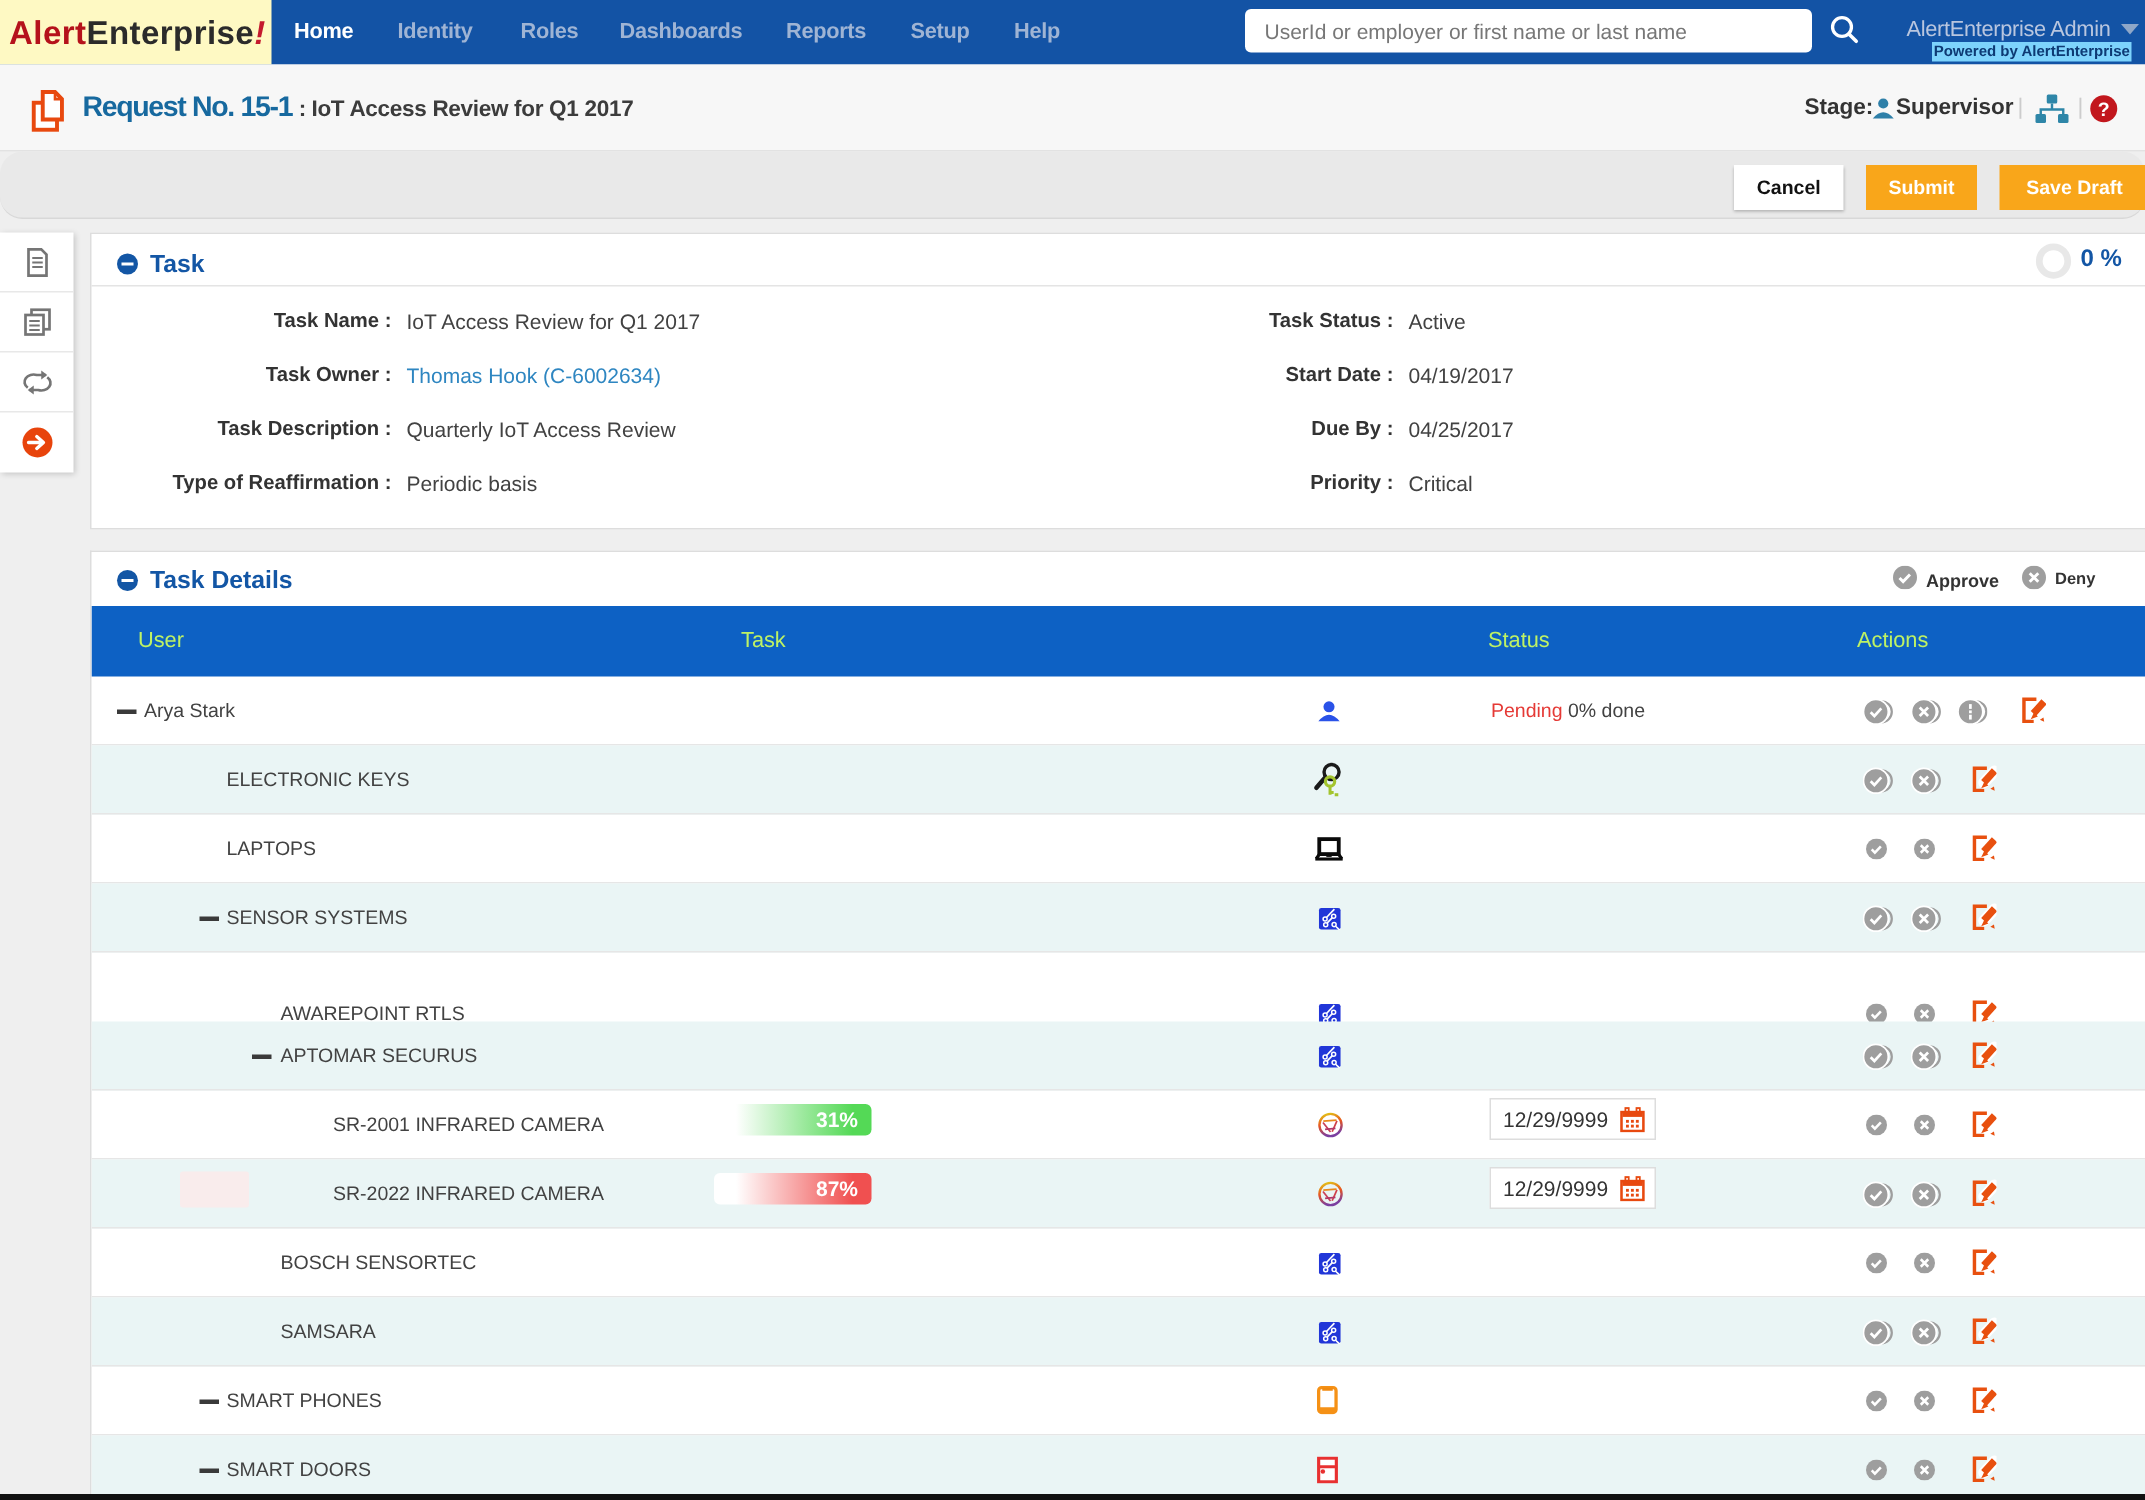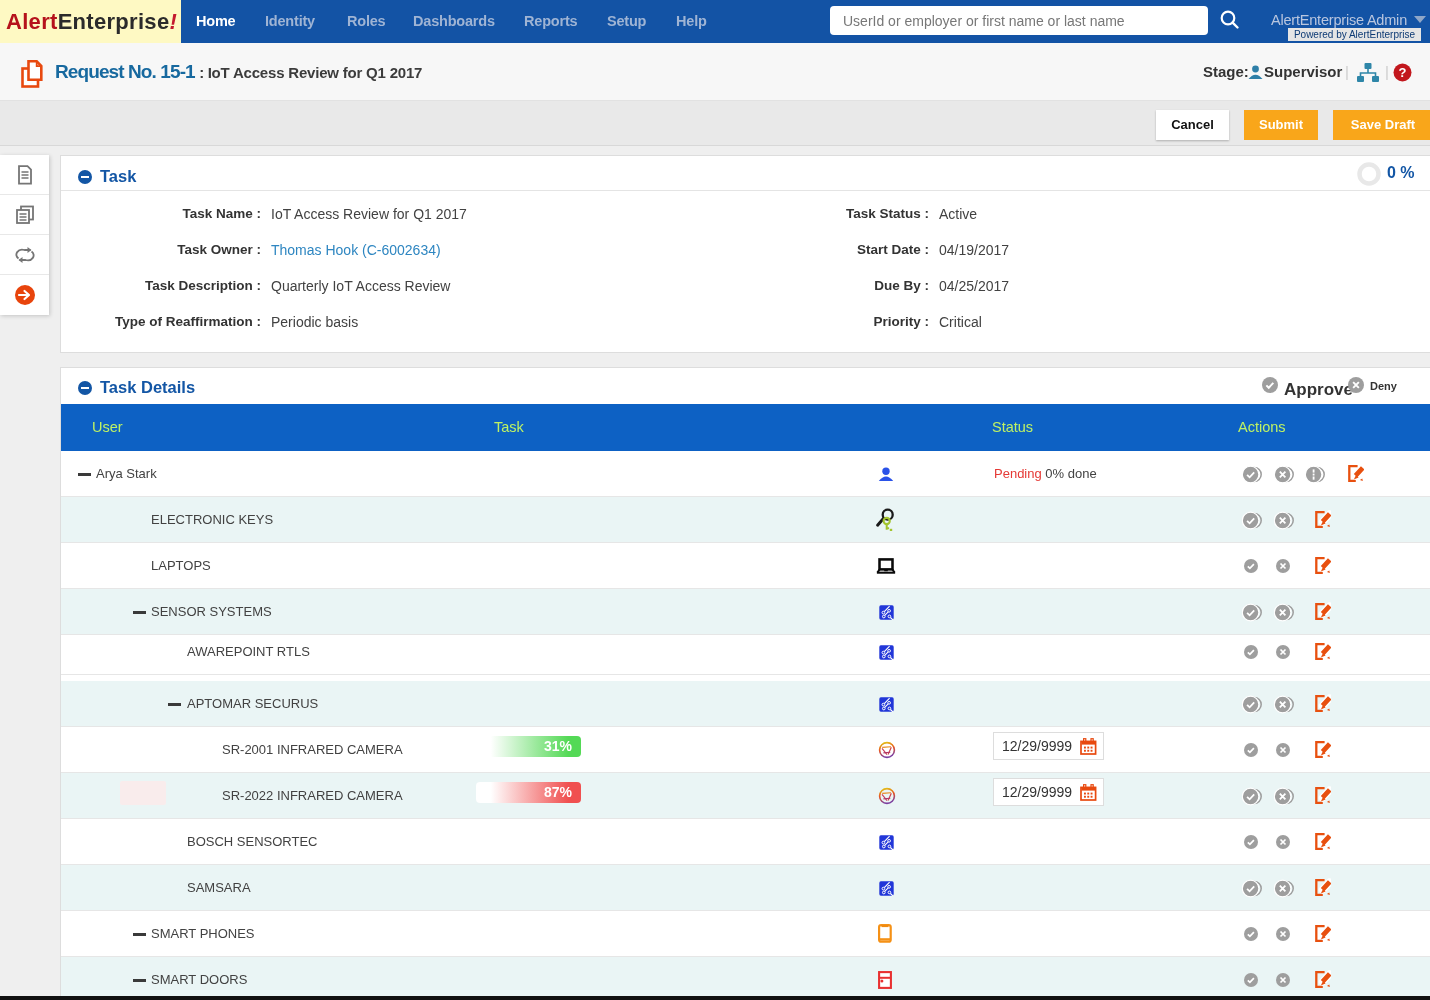--- a/index.html
+++ b/index.html
@@ -11,30 +11,30 @@
 #logo { position:absolute; top:0; left:0; width:181px; height:43px; background:#fef9c3; font-size:22px; font-weight:bold; line-height:43px; padding-left:6px; letter-spacing:0.3px; }
 #logo .a { color:#b5121b; }
 #logo .e { color:#2b2b2b; }
 #logo .x { color:#c41a2e; font-style:italic; font-weight:bold; }
 .navitem { position:absolute; top:0; height:43px; line-height:43px; color:#9fb4d4; font-size:14.5px; font-weight:bold; letter-spacing:-0.2px; }
 .navitem.active { color:#ffffff; }
 #search { position:absolute; left:830px; top:6px; width:378px; height:29px; background:#fff; border-radius:4px; border:none; font-size:14px; color:#333; padding-left:13px; font-family:"Liberation Sans", sans-serif; }
 #search::placeholder { color:#777; }
 #admin { position:absolute; right:23px; top:0; height:40px; line-height:40px; color:#b9c6df; font-size:14.5px; letter-spacing:-0.2px; }
 #caret { position:absolute; right:4px; top:16px; width:0; height:0; border-left:6px solid transparent; border-right:6px solid transparent; border-top:7px solid #8fa7c8; }
-#powered { position:absolute; left:1288px; top:28px; width:133px; height:13px; background:#e5e5e5; color:#0d3a74; font-size:10px; font-weight:normal; line-height:13px; text-align:center; }
+#powered { position:absolute; left:1288px; top:28px; width:133px; height:13px; background:#7dd3fc; color:#0d3a74; font-size:10px; font-weight:bold; line-height:13px; text-align:center; }
 
 
 #hdr2 { position:absolute; top:43px; left:0; width:1430px; height:58px; background:#f7f7f7; border-bottom:1px solid #e2e2e2; }
 #reqtitle { position:absolute; left:55px; top:18px; font-size:19px; font-weight:bold; color:#17699f; letter-spacing:-0.9px; }
 #reqsub { font-size:15px; font-weight:bold; color:#3c3c3c; letter-spacing:-0.2px; }
 #stagebox { position:absolute; left:0; top:0; width:1430px; height:58px; line-height:58px; font-size:15px; font-weight:bold; color:#333; }
 
 
-#btnbar { position:absolute; top:101px; left:0; width:1430px; height:45px; background:#e9e9e9; border-bottom:1px solid #d8d8d8; }
+#btnbar { position:absolute; top:101px; left:0; width:1430px; height:45px; background:#e9e9e9; border-bottom:1px solid #d8d8d8;border-radius:15px; }
 .btn { position:absolute; top:9px; height:30px; font-size:13px; font-weight:bold; text-align:center; line-height:30px; }
 #btn-cancel { left:1156px; width:73px; background:#fff; color:#111; box-shadow:0 1px 2px rgba(0,0,0,0.25); }
 #btn-submit { left:1244px; width:74px; background:#f9a61a; color:#fff; }
 #btn-save { left:1333px; width:100px; background:#f9a61a; color:#fff; }
 
 
 #sidebar { position:absolute; top:155px; left:0; width:49px; height:160px; background:#fff; box-shadow:1px 1px 4px rgba(0,0,0,0.18); }
 .sbcell { position:absolute; left:0; width:49px; height:40px; border-bottom:1px solid #e8e8e8; }
 .sbcell svg { position:absolute; left:50%; top:50%; transform:translate(-50%,-50%); }
 
@@ -176,21 +176,21 @@
     <div class="fval" style="left:878px;top:122px;">04/25/2017</div>
     <div class="flabel" style="right:502px;top:158px;width:200px;">Priority :</div>
     <div class="fval" style="left:878px;top:158px;">Critical</div>
   </div>
 
   <div class="panel" id="detailpanel">
     <div class="ptitle" style="top:10px;"><span class="minuscirc"></span>Task Details</div>
     <svg style="position:absolute;left:1201px;top:9px;" width="16" height="16" viewBox="0 0 14 14">
         <use href="#s-chk"></use>
       </svg>
-    <div style="position:absolute;left:1223px;top:12px;font-size:17px;font-weight:bold;color:#333;">Approve</div>
+    <div style="position:absolute;left:1223px;top:12px;font-size:12px;font-weight:bold;color:#333;">Approve</div>
     <svg style="position:absolute;left:1287px;top:9px;" width="16" height="16" viewBox="0 0 14 14">
         <use href="#s-x"></use>
       </svg>
     <div style="position:absolute;left:1309px;top:12px;font-size:11px;font-weight:bold;color:#333;">Deny</div>
     <div id="thead">
       <div class="th" style="left:31px;">User</div>
       <div class="th" style="left:433px;">Task</div>
       <div class="th" style="left:931px;">Status</div>
       <div class="th" style="left:1177px;">Actions</div>
     </div>
@@ -364,21 +364,21 @@
           <use href="#s-chkring"></use>
         </svg>
       <svg class="cicon" style="left:1213px;top:14px;" width="20" height="19">
           <use href="#s-xring"></use>
         </svg>
       <svg class="cicon" style="left:1252px;top:13px;" width="18" height="19">
           <use href="#s-edit"></use>
         </svg>
     </div>
 
-    <div class="row" style="top:261px;">
+    <div class="row" style="top:285px;">
       <div class="rtext" style="left:126px;">AWAREPOINT RTLS</div>
       <svg class="cicon" style="left:818px;top:16px;" width="15" height="15">
           <use href="#s-sensor"></use>
         </svg>
       <svg class="cicon" style="left:1183px;top:16px;" width="14" height="14">
           <use href="#s-chk"></use>
         </svg>
       <svg class="cicon" style="left:1215px;top:16px;" width="14" height="14">
           <use href="#s-x"></use>
         </svg>

